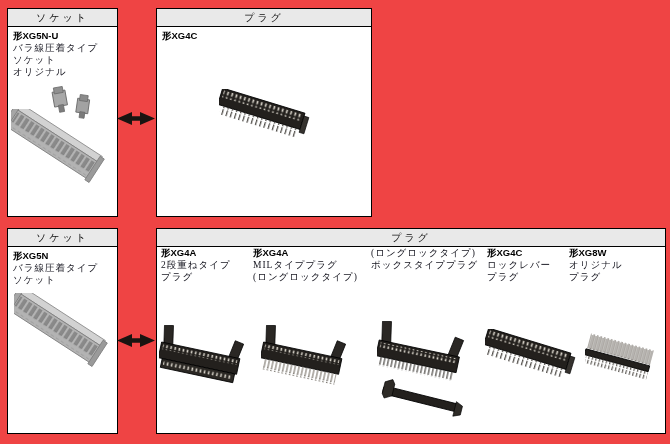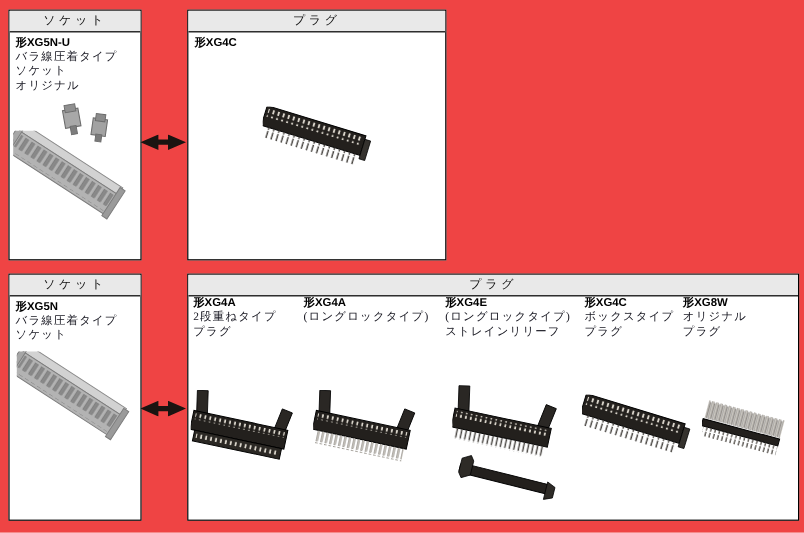--- a/index.html
+++ b/index.html
@@ -128,32 +128,32 @@
     <div class="box-body">
 
       <div class="col" style="left:4px;width:90px">
         <div class="code">形XG4A</div>
         <div class="desc">2段重ねタイプ</div>
         <div class="desc">プラグ</div>
       </div>
 
       <div class="col" style="left:96px;width:118px">
         <div class="code">形XG4A</div>
+        <div class="desc">MILタイププラグ</div>
         <div class="desc">(ロングロックタイプ)</div>
       </div>
 
       <div class="col" style="left:214px;width:116px">
-        <div class="code">形XG4E</div>
         <div class="desc">(ロングロックタイプ)</div>
-        <div class="desc">ストレインリリーフ</div>
+        <div class="desc">ボックスタイププラグ</div>
       </div>
 
       <div class="col" style="left:330px;width:96px">
         <div class="code">形XG4C</div>
-        <div class="desc">ボックスタイプ</div>
+        <div class="desc">ロックレバー</div>
         <div class="desc">プラグ</div>
       </div>
 
       <div class="col" style="left:412px;width:78px">
         <div class="code">形XG8W</div>
         <div class="desc">オリジナル</div>
         <div class="desc">プラグ</div>
       </div>
 
       <svg class="ill" style="left:2px;top:78px" width="88" height="70" viewBox="0 0 88 70">

